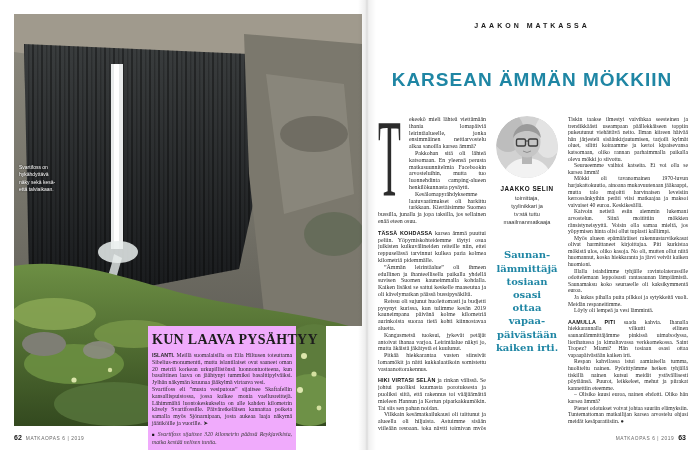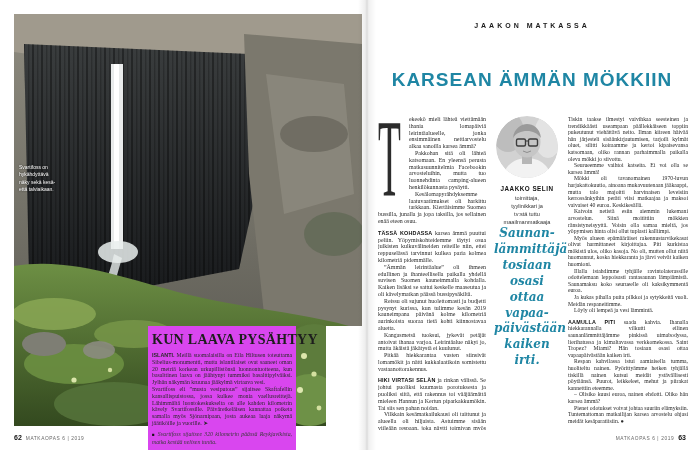--- a/index.html
+++ b/index.html
@@ -5,21 +5,21 @@
   html,body{margin:0;padding:0;background:#e8e8e8;}
   .spread{position:relative;width:694px;height:450px;background:#ffffff;overflow:hidden;
           font-family:"Liberation Serif",serif;color:#2a2a2a;}
   
   .photo{position:absolute;left:14px;top:14px;width:348px;height:412px;overflow:hidden;}
   .photo svg{display:block;width:100%;height:100%;}
   .photo-caption{position:absolute;left:5px;top:150px;width:56px;color:#fff;
                  font-family:"Liberation Sans",sans-serif;font-size:5px;line-height:1.45;
                  white-space:pre-line;text-shadow:0 0 2px rgba(0,0,0,.75);}
   .white-cut{position:absolute;left:326px;top:326px;width:36px;height:124px;background:#fff;}
-  .left-article{position:absolute;left:148px;top:326px;width:148px;height:124px;background:#d946ef;
+  .left-article{position:absolute;left:148px;top:326px;width:148px;height:124px;background:#f0abfc;
                 box-sizing:border-box;padding:6px 4px 0 4px;}
   .left-article h2{margin:0 0 4px 0;font-family:"Liberation Serif",serif;font-weight:700;
                    font-size:14px;letter-spacing:.3px;color:#1d1d1d;white-space:nowrap;}
   .left-article p{margin:0;font-size:5.8px;line-height:6.8px;text-align:justify;}
   .left-article .lead{font-family:"Liberation Sans",sans-serif;font-weight:bold;font-size:5.4px;}
   .left-article .fact{margin-top:4px;font-style:italic;color:#3a3a3a;}
   .left-article .bullet{font-style:normal;font-size:4.5px;color:#111;}
   .footer{position:absolute;top:434px;font-family:"Liberation Sans",sans-serif;
           font-size:4.8px;letter-spacing:.6px;color:#666;}
   .footer .pageno{font-size:7px;font-weight:bold;color:#111;letter-spacing:0;}
@@ -49,22 +49,22 @@
   .leadin{font-family:"Liberation Sans",sans-serif;font-weight:bold;font-size:5.4px;
           letter-spacing:.2px;color:#111;}
   .dc{float:left;width:27px;height:90px;margin:3px 4px 0 0;overflow:visible;
       font-family:"Liberation Serif",serif;font-size:110px;line-height:80px;color:#2c2c2c;
       transform:scaleX(.34);transform-origin:0 0;}
   
   .c2{width:66px;text-align:center;font-family:"Liberation Sans",sans-serif;}
   .portrait{width:62px;height:62px;margin:0 auto;border-radius:50%;overflow:hidden;display:block;}
   .author-name{margin-top:7px;font-size:6.3px;font-weight:bold;letter-spacing:.5px;color:#111;}
   .author-bio{margin-top:2px;font-size:5.6px;line-height:1.45;color:#333;white-space:pre-line;}
-  .pullquote{font-family:"DejaVu Serif","Liberation Serif",serif;
-             font-style:italic;font-weight:bold;font-size:12px;line-height:1.32;
+  .pullquote{margin-top:22px;font-family:"DejaVu Serif","Liberation Serif",serif;
+             font-weight:bold;font-size:10px;line-height:1.32;
              color:#1f86a4;white-space:pre-line;}
 </style>
 </head>
 <body>
 
 <div class="spread">
 
   <div class="photo">
     <svg viewBox="0 0 348 412" preserveAspectRatio="none">
       <defs>

